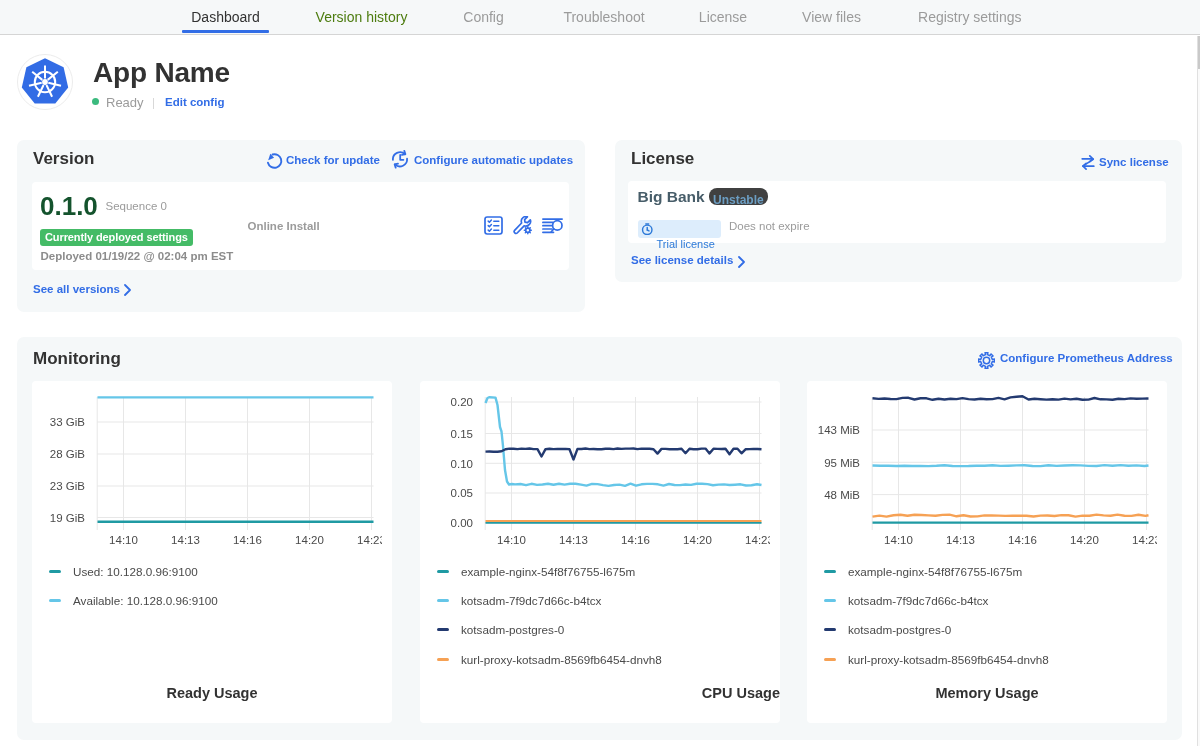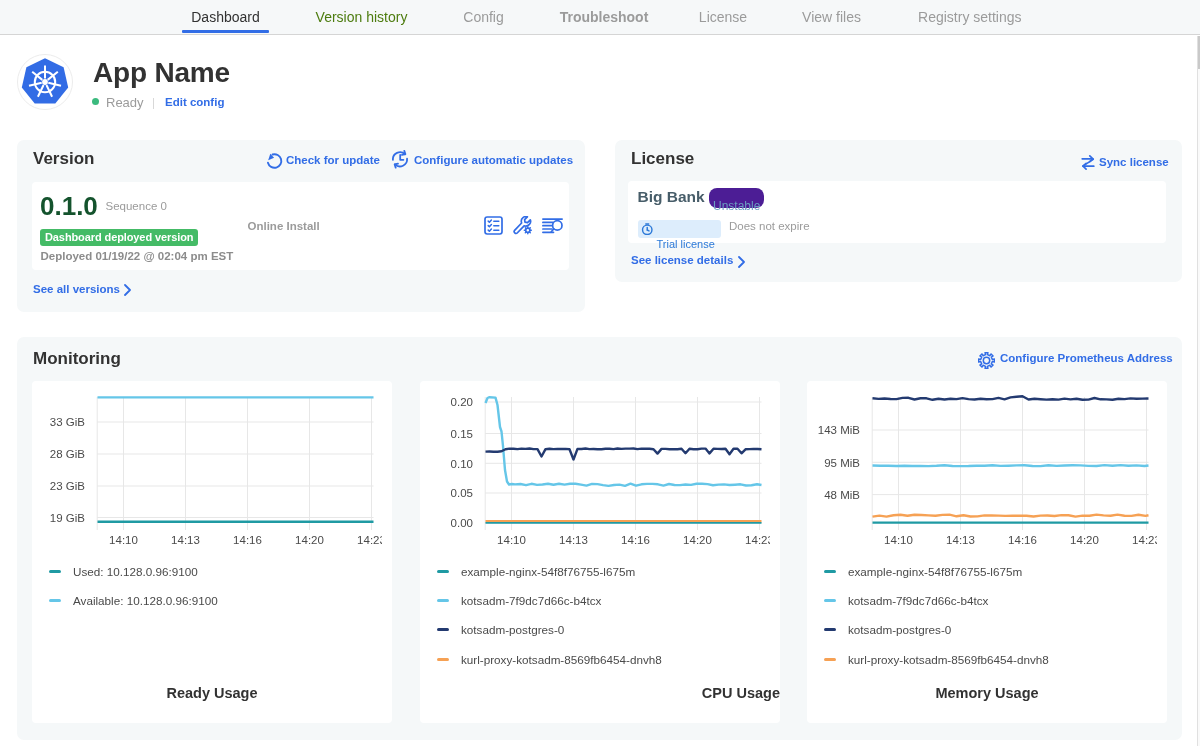--- a/index.html
+++ b/index.html
@@ -4,21 +4,21 @@
 body { width:1200px; height:746px; font-family:"Liberation Sans",sans-serif; background:#fff; position:relative; overflow:hidden; }
 .abs { position:absolute; }
 .link { color:#326de6; font-weight:700; font-size:11.5px; line-height:15px; }
 </style></head>
 <body>
 
 <div class="abs" style="left:0;top:0;width:1200px;height:35px;background:#f6f8f9;border-bottom:1px solid #d5d5d5"></div>
 <div style="position:absolute;left:225.5px;top:8.8px;transform:translateX(-50%);font-size:14px;font-weight:500;line-height:17px;color:#323232;white-space:nowrap">Dashboard</div>
 <div style="position:absolute;left:361.5px;top:8.8px;transform:translateX(-50%);font-size:14px;font-weight:500;line-height:17px;color:#4d7c0f;white-space:nowrap">Version history</div>
 <div style="position:absolute;left:483.5px;top:8.8px;transform:translateX(-50%);font-size:14px;font-weight:500;line-height:17px;color:#9b9b9b;white-space:nowrap">Config</div>
-<div style="position:absolute;left:604px;top:8.8px;transform:translateX(-50%);font-size:14px;font-weight:700;line-height:17px;color:#9b9b9b;white-space:nowrap">Troubleshoot</div>
+<div style="position:absolute;left:604px;top:8.8px;transform:translateX(-50%);font-size:14px;font-weight:400;line-height:17px;color:#9b9b9b;white-space:nowrap">Troubleshoot</div>
 <div style="position:absolute;left:723px;top:8.8px;transform:translateX(-50%);font-size:14px;font-weight:500;line-height:17px;color:#9b9b9b;white-space:nowrap">License</div>
 <div style="position:absolute;left:831.5px;top:8.8px;transform:translateX(-50%);font-size:14px;font-weight:500;line-height:17px;color:#9b9b9b;white-space:nowrap">View files</div>
 <div style="position:absolute;left:969.8px;top:8.8px;transform:translateX(-50%);font-size:14px;font-weight:500;line-height:17px;color:#9b9b9b;white-space:nowrap">Registry settings</div>
 <div class="abs" style="left:182px;top:30px;width:87px;height:3px;background:#326de6;border-radius:1px"></div>
 
 <svg style="position:absolute;left:17px;top:54px" width="56" height="56" viewBox="0 0 56 56">
 <circle cx="28" cy="28" r="27.5" fill="#ffffff" stroke="#ececec" stroke-width="1"></circle>
 <g transform="translate(28,28)">
 <polygon points="0,-23.8 18.6,-14.8 23.2,5.5 10.3,21.5 -10.3,21.5 -23.2,5.5 -18.6,-14.8" fill="#326ce5"></polygon>
 <g stroke="#ffffff" stroke-width="2" fill="none">
@@ -53,21 +53,21 @@
 <path d="M 13.3 0.9 L 14.35 4.15 L 11.0 4.95"></path>
 <path d="M 16.07 8.68 A 7.1 7.1 0 0 1 3.98 14.32"></path>
 <path d="M 4.7 17.7 L 3.65 14.45 L 7.0 13.65"></path>
 <path d="M 9.2 5.0 L 9.2 9.8 L 12.4 9.8"></path>
 </g>
   </svg>
 <div class="abs link" style="left:414px;top:153px">Configure automatic updates</div>
 <div class="abs" style="left:32px;top:182px;width:537px;height:88px;background:#fff;border-radius:4px"></div>
 <div class="abs" style="left:40px;top:190.9px;font-size:26px;font-weight:700;color:#14532d;line-height:30px">0.1.0</div>
 <div class="abs" style="left:105.5px;top:198.9px;font-size:11.5px;color:#9b9b9b;line-height:15px">Sequence 0</div>
-<div class="abs" style="left:40px;top:229px;height:17px;background:#44bb66;border-radius:3px;color:#fff;font-size:11px;font-weight:700;line-height:17px;padding:0 5px;letter-spacing:-0.1px">Dashboard deployed version</div>
+<div class="abs" style="left:40px;top:229px;height:17px;background:#44bb66;border-radius:3px;color:#fff;font-size:11px;font-weight:700;line-height:17px;padding:0 5px;letter-spacing:-0.1px">Currently deployed settings</div>
 <div class="abs" style="left:40.5px;top:249.4px;font-size:11.5px;font-weight:600;color:#8c8c8c;line-height:15px">Deployed 01/19/22 @ 02:04 pm EST</div>
 <div class="abs" style="left:247.5px;top:219.4px;font-size:11.5px;font-weight:700;color:#9b9b9b;line-height:15px">Online Install</div>
 <svg style="position:absolute;left:484px;top:216px" width="19" height="19" viewBox="0 0 19 19">
 <g fill="none" stroke="#326de6" stroke-width="1.7">
 <rect x="1" y="1" width="17" height="17" rx="2.2"></rect>
 <g stroke-width="1.5" stroke-linecap="round" stroke-linejoin="round">
 <path d="M 4.2 5.1 L 5.4 6.3 L 7.4 4.1"></path>
 <path d="M 4.2 9.6 L 5.4 10.8 L 7.4 8.6"></path>
 <path d="M 4.2 14.1 L 5.4 15.3 L 7.4 13.1"></path>
 <line x1="9.8" y1="5.2" x2="14.8" y2="5.2"></line>
@@ -115,21 +115,21 @@
 <path d="M 2.2 3.8 L 12.8 3.8"></path>
 <path d="M 9.8 0.9 L 12.9 3.8 L 9.8 6.7"></path>
 <path d="M 13.2 4.4 L 3.2 10.9"></path>
 <path d="M 13.8 11.2 L 3.1 11.2"></path>
 <path d="M 6.1 8.3 L 3.0 11.2 L 6.1 14.1"></path>
 </g>
   </svg>
 <div class="abs link" style="left:1099px;top:154.9px">Sync license</div>
 <div class="abs" style="left:628px;top:181px;width:538px;height:62px;background:#fff;border-radius:4px"></div>
 <div class="abs" style="left:637.5px;top:187.4px;font-size:15.5px;font-weight:700;color:#475d69;line-height:19px">Big Bank</div>
-<div class="abs" style="left:709px;top:188px;height:16.5px;background:#4c1d95;border-radius:8px;font-size:12px;font-weight:400;color:#6b9dc2;line-height:16.5px;padding:10px 4px">Unstable</div>
+<div class="abs" style="left:709px;top:188px;height:16.5px;background:#404040;border-radius:8px;font-size:12px;font-weight:700;color:#6b9dc2;line-height:16.5px;padding:4px 4px">Unstable</div>
 <div class="abs" style="left:637.5px;top:220px;height:17.5px;background:#ddedfc;border-radius:3px;font-size:11px;font-weight:500;color:#2c79d8;line-height:17.5px;padding:16px 6px 0 19px">Trial license</div>
 <svg style="position:absolute;left:641px;top:222.5px" width="12.5" height="12.5" viewBox="0 0 13 13">
 <g fill="none" stroke="#2c79d8" stroke-width="1.5" stroke-linecap="round">
 <circle cx="6.5" cy="7.1" r="4.9"></circle>
 <line x1="6.5" y1="4.6" x2="6.5" y2="7.3"></line>
 <line x1="6.5" y1="7.3" x2="8.3" y2="8.2"></line>
 <line x1="5.0" y1="1.0" x2="8.0" y2="1.0"></line>
 </g>
   </svg>
 <div class="abs" style="left:729px;top:218.9px;font-size:11.5px;color:#9b9b9b;line-height:15px">Does not expire</div>

